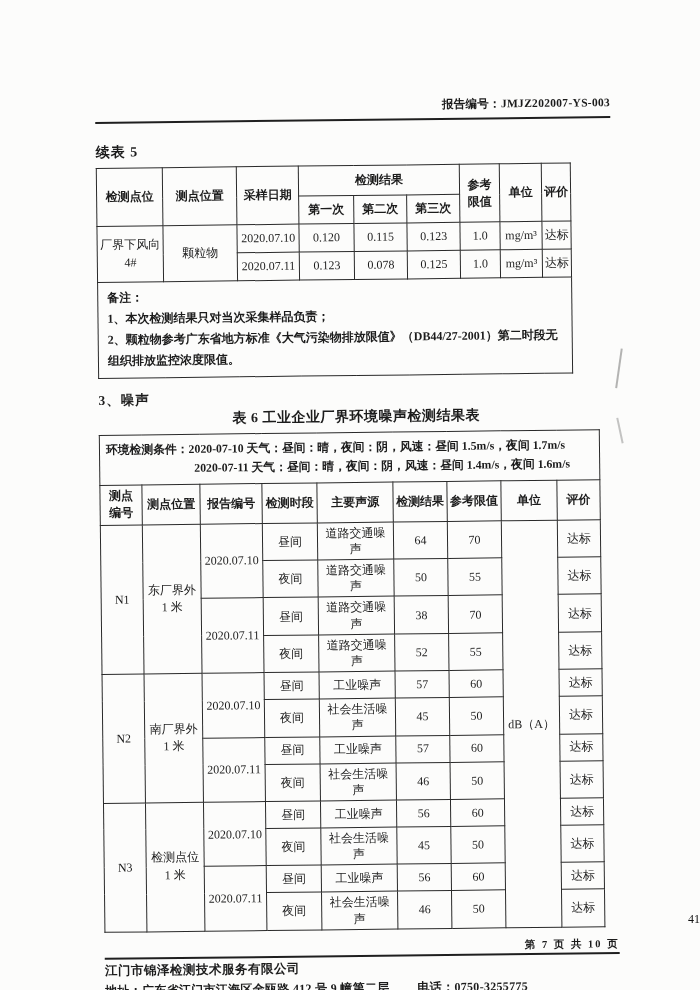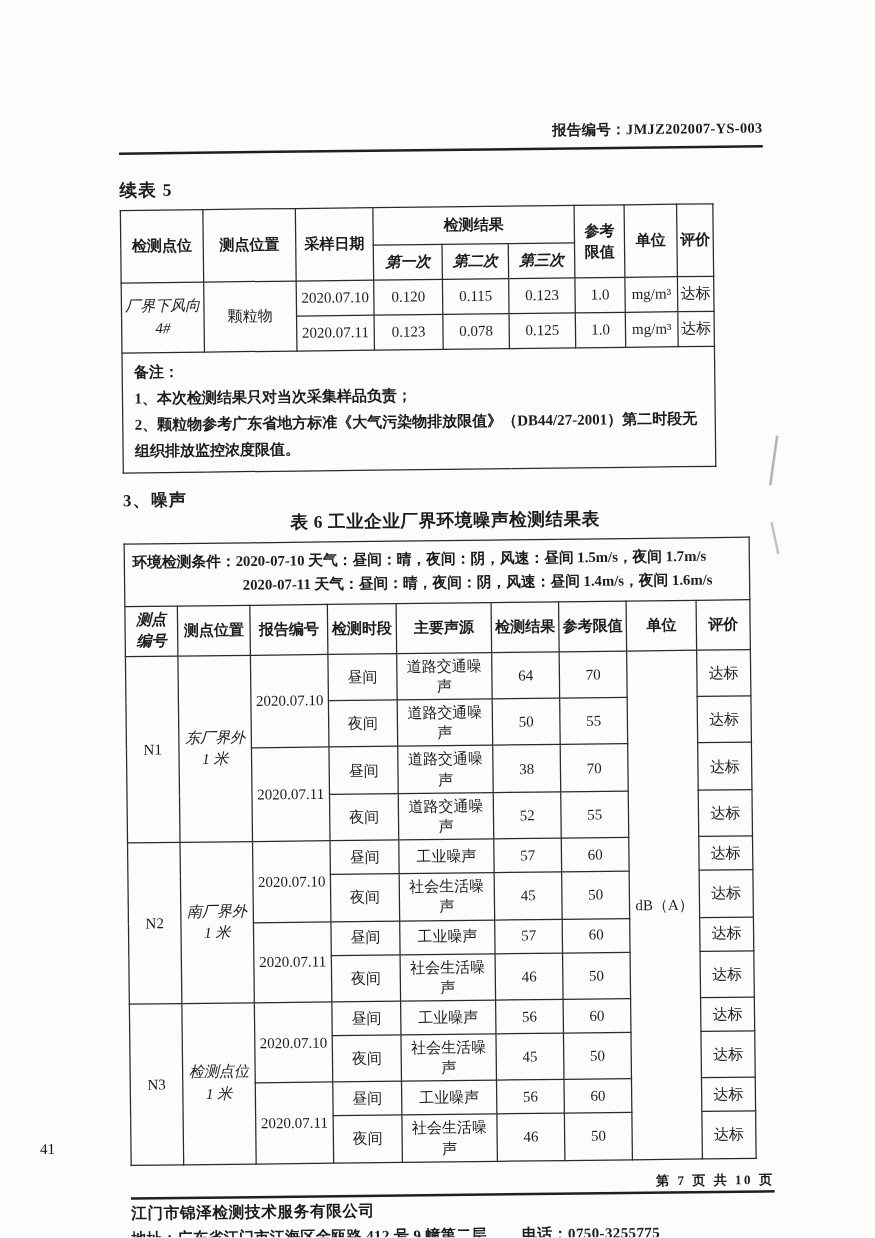--- a/index.html
+++ b/index.html
@@ -22,37 +22,37 @@
   .t6-title { text-align:center; font-size:14px; font-weight:bold; letter-spacing:.5px; margin-top:1px; }
   
   table { border-collapse:collapse; table-layout:fixed; }
   td {
     border:1.4px solid #2a2a2a; text-align:center; vertical-align:middle;
     font-size:12px; padding:2px 2px; line-height:1.35; overflow:hidden;
   }
   .th td { font-weight:bold; }
   #table5 { width:474px; margin-top:6px; }
   #table5 .hrow1 td { height:30px; }
-  #table5 .hrow2 td { height:28px;font-style:italic; }
+  #table5 .hrow2 td { height:28px; }
   #table5 .drow td { height:28px; }
   #table5 td.remark { text-align:left; padding:5px 9px 6px 9px; font-weight:bold; line-height:1.75; font-size:12px; }
   #table6 { width:500px; margin-top:6px; }
   #table6 td.cond { text-align:left; font-weight:bold; font-size:11.8px; padding:5px 6px; line-height:1.65; height:44px; }
   #table6 .cond-line2 { margin-left:88px; }
   #table6 .hrow td { height:36px; }
   #table6 .drow td { height:27px; }
-  .two-line { line-height:1.45;font-style:italic; }
+  .two-line { line-height:1.45; }
   
   .footer { margin-top:10px; }
   .page-info { text-align:right; font-size:10.5px; font-weight:bold; letter-spacing:2px; margin-bottom:1px; }
   .footer-rule { border:none; border-top:2px solid #1f1f1f; }
   .company { font-size:12.5px; font-weight:bold; margin-top:3px; letter-spacing:.5px; }
   .address-line { font-size:12px; font-weight:bold; margin-top:3px; letter-spacing:.3px; }
   .address-line .phone { margin-left:28px; }
-  .page-number { position:absolute; left:0; right:0; top:912px; text-align:left; font-size:12px; color:#111;padding-left:32px; }
+  .page-number { position:absolute; left:0; right:0; top:912px; text-align:right; font-size:12px; color:#111;padding-left:32px; }
   
   .scan-artifact { position:absolute; pointer-events:none; color:#8a8a88; }
   .mark1 { left:612px; top:348px; width:8px; height:40px; border-right:2px solid rgba(90,90,88,.45); transform:rotate(8deg); }
   .mark2 { left:615px; top:418px; width:6px; height:26px; border-right:2px solid rgba(90,90,88,.35); transform:rotate(-12deg); }
 </style>
 </head>
 <body>
 
 <div class="page">
   <div class="content">

